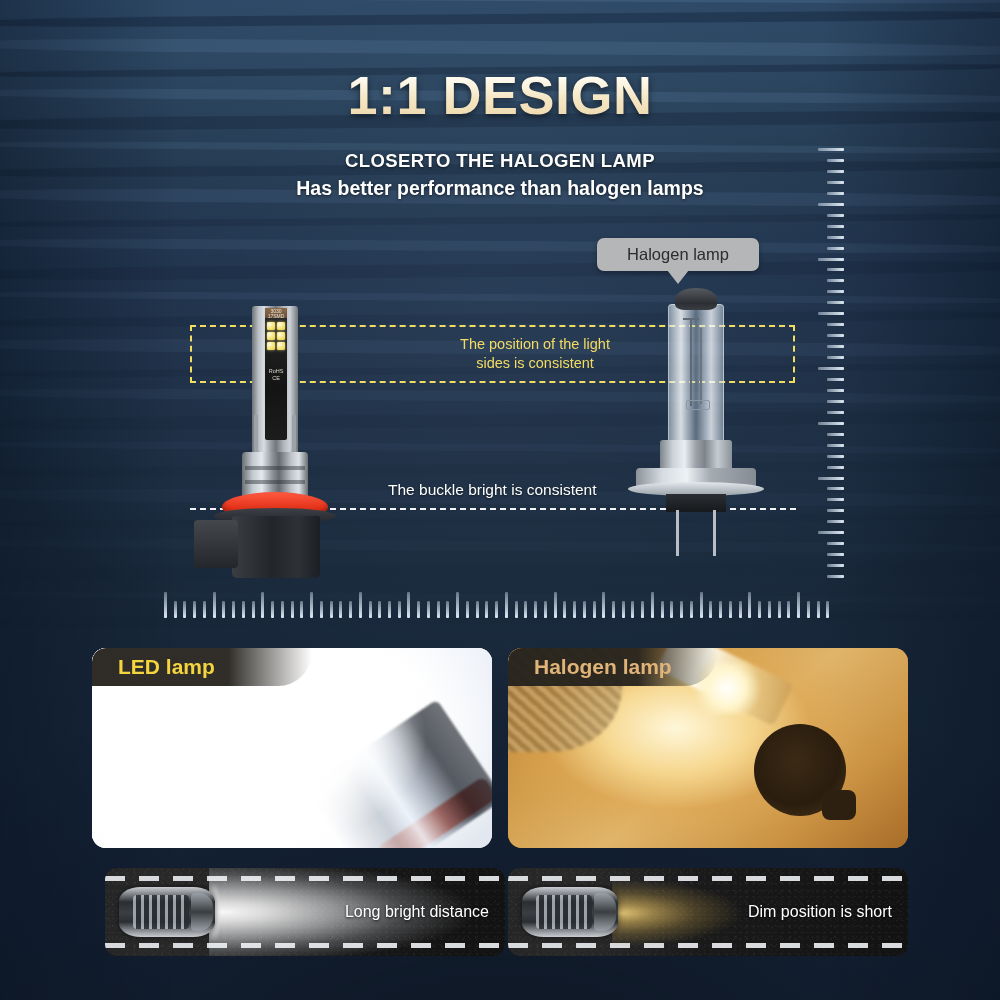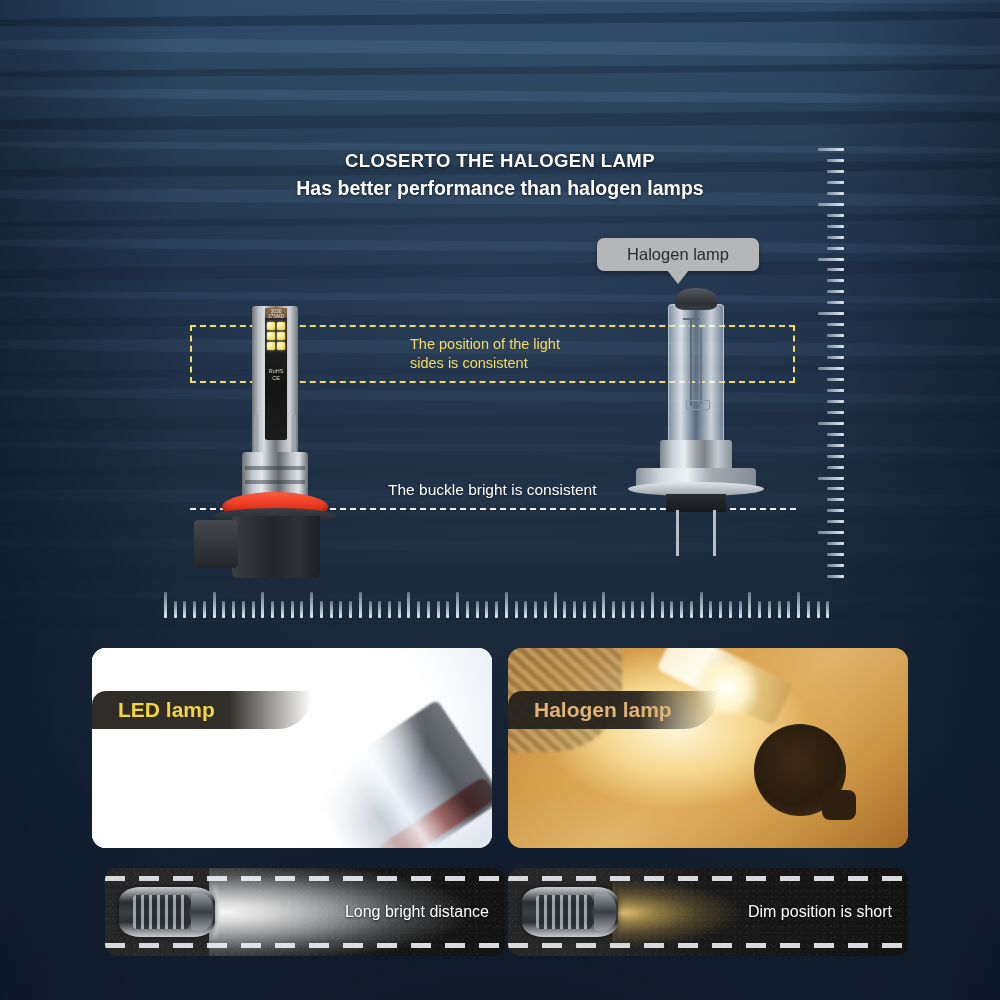--- a/index.html
+++ b/index.html
@@ -91,21 +91,21 @@
   #bubble-hal .tail { border-top: 14px solid #b5b6b7; left: 50%; }
 
   
   #dash-box {
     position: absolute; left: 190px; top: 325px;
     width: 605px; height: 58px;
     border: 2.5px dashed #f2dd62;
   }
   #dash-label {
     position: absolute; left: 410px; top: 335px; width: 250px;
-    text-align: left; color: #f4dc63;
+    text-align: center; color: #f4dc63;
     font-size: 14.5px; line-height: 19px;
   }
   #buckle-label {
     position: absolute; left: 388px; top: 481px;
     color: #ffffff; font-size: 15.5px;
     text-shadow: 0 1px 2px rgba(0,0,0,0.6);
   }
   #buckle-line {
     position: absolute; left: 190px; top: 508px; width: 606px;
     border-top: 2.5px dashed #f2f3f5;
@@ -308,21 +308,20 @@
   }
 
   .panel-tag {
     position: absolute; left: 0; top: 0; height: 38px;
     padding: 0 22px 0 26px;
     display: flex; align-items: center;
     font-size: 21px; font-weight: bold;
     background: linear-gradient(90deg, rgba(36,33,28,0.95) 0%, rgba(36,33,28,0.94) 62%, rgba(36,33,28,0) 100%);
     border-radius: 14px 0 34px 0;
     z-index: 4;
-    margin-top: 43px;
   }
   #tag-led { color: #f4d43f; width: 220px; }
   #tag-hal { color: #e0b478; width: 210px; }
 
   
   .beam-strip {
     position: absolute; top: 868px; height: 88px;
     border-radius: 12px; overflow: hidden;
     background:
       radial-gradient(circle at 14% 50%, #2e2e2e 0%, #1a1a1a 40%, #121212 100%);
@@ -412,20 +411,21 @@
       <div class="wave dk" style="top: 464px; height: 10px; opacity: 0.27; transform: rotate(-0.45deg);"></div>
       <div class="wave" style="top: 491px; height: 13px; opacity: 0.23; transform: rotate(0.35deg);"></div>
       <div class="wave dk" style="top: 517px; height: 7px; opacity: 0.19; transform: rotate(-0.45deg);"></div>
       <div class="wave" style="top: 541px; height: 10px; opacity: 0.15; transform: rotate(0.35deg);"></div>
       <div class="wave dk" style="top: 564px; height: 13px; opacity: 0.12; transform: rotate(-0.45deg);"></div>
       <div class="wave" style="top: 594px; height: 7px; opacity: 0.12; transform: rotate(0.35deg);"></div>
       <div class="wave dk" style="top: 614px; height: 10px; opacity: 0.12; transform: rotate(-0.45deg);"></div>
     </div>
   <div class="vig"></div>
 
+  <div class="title">1:1 DESIGN</div>
   <div class="sub1">CLOSERTO THE HALOGEN LAMP</div>
   <div class="sub2">Has better performance than halogen lamps</div>
 
   <div class="bubble" id="bubble-hal">
     <span>Halogen lamp</span>
     <span class="tail"></span>
   </div>
 
   <div id="dash-box"></div>
   <div id="dash-label">

